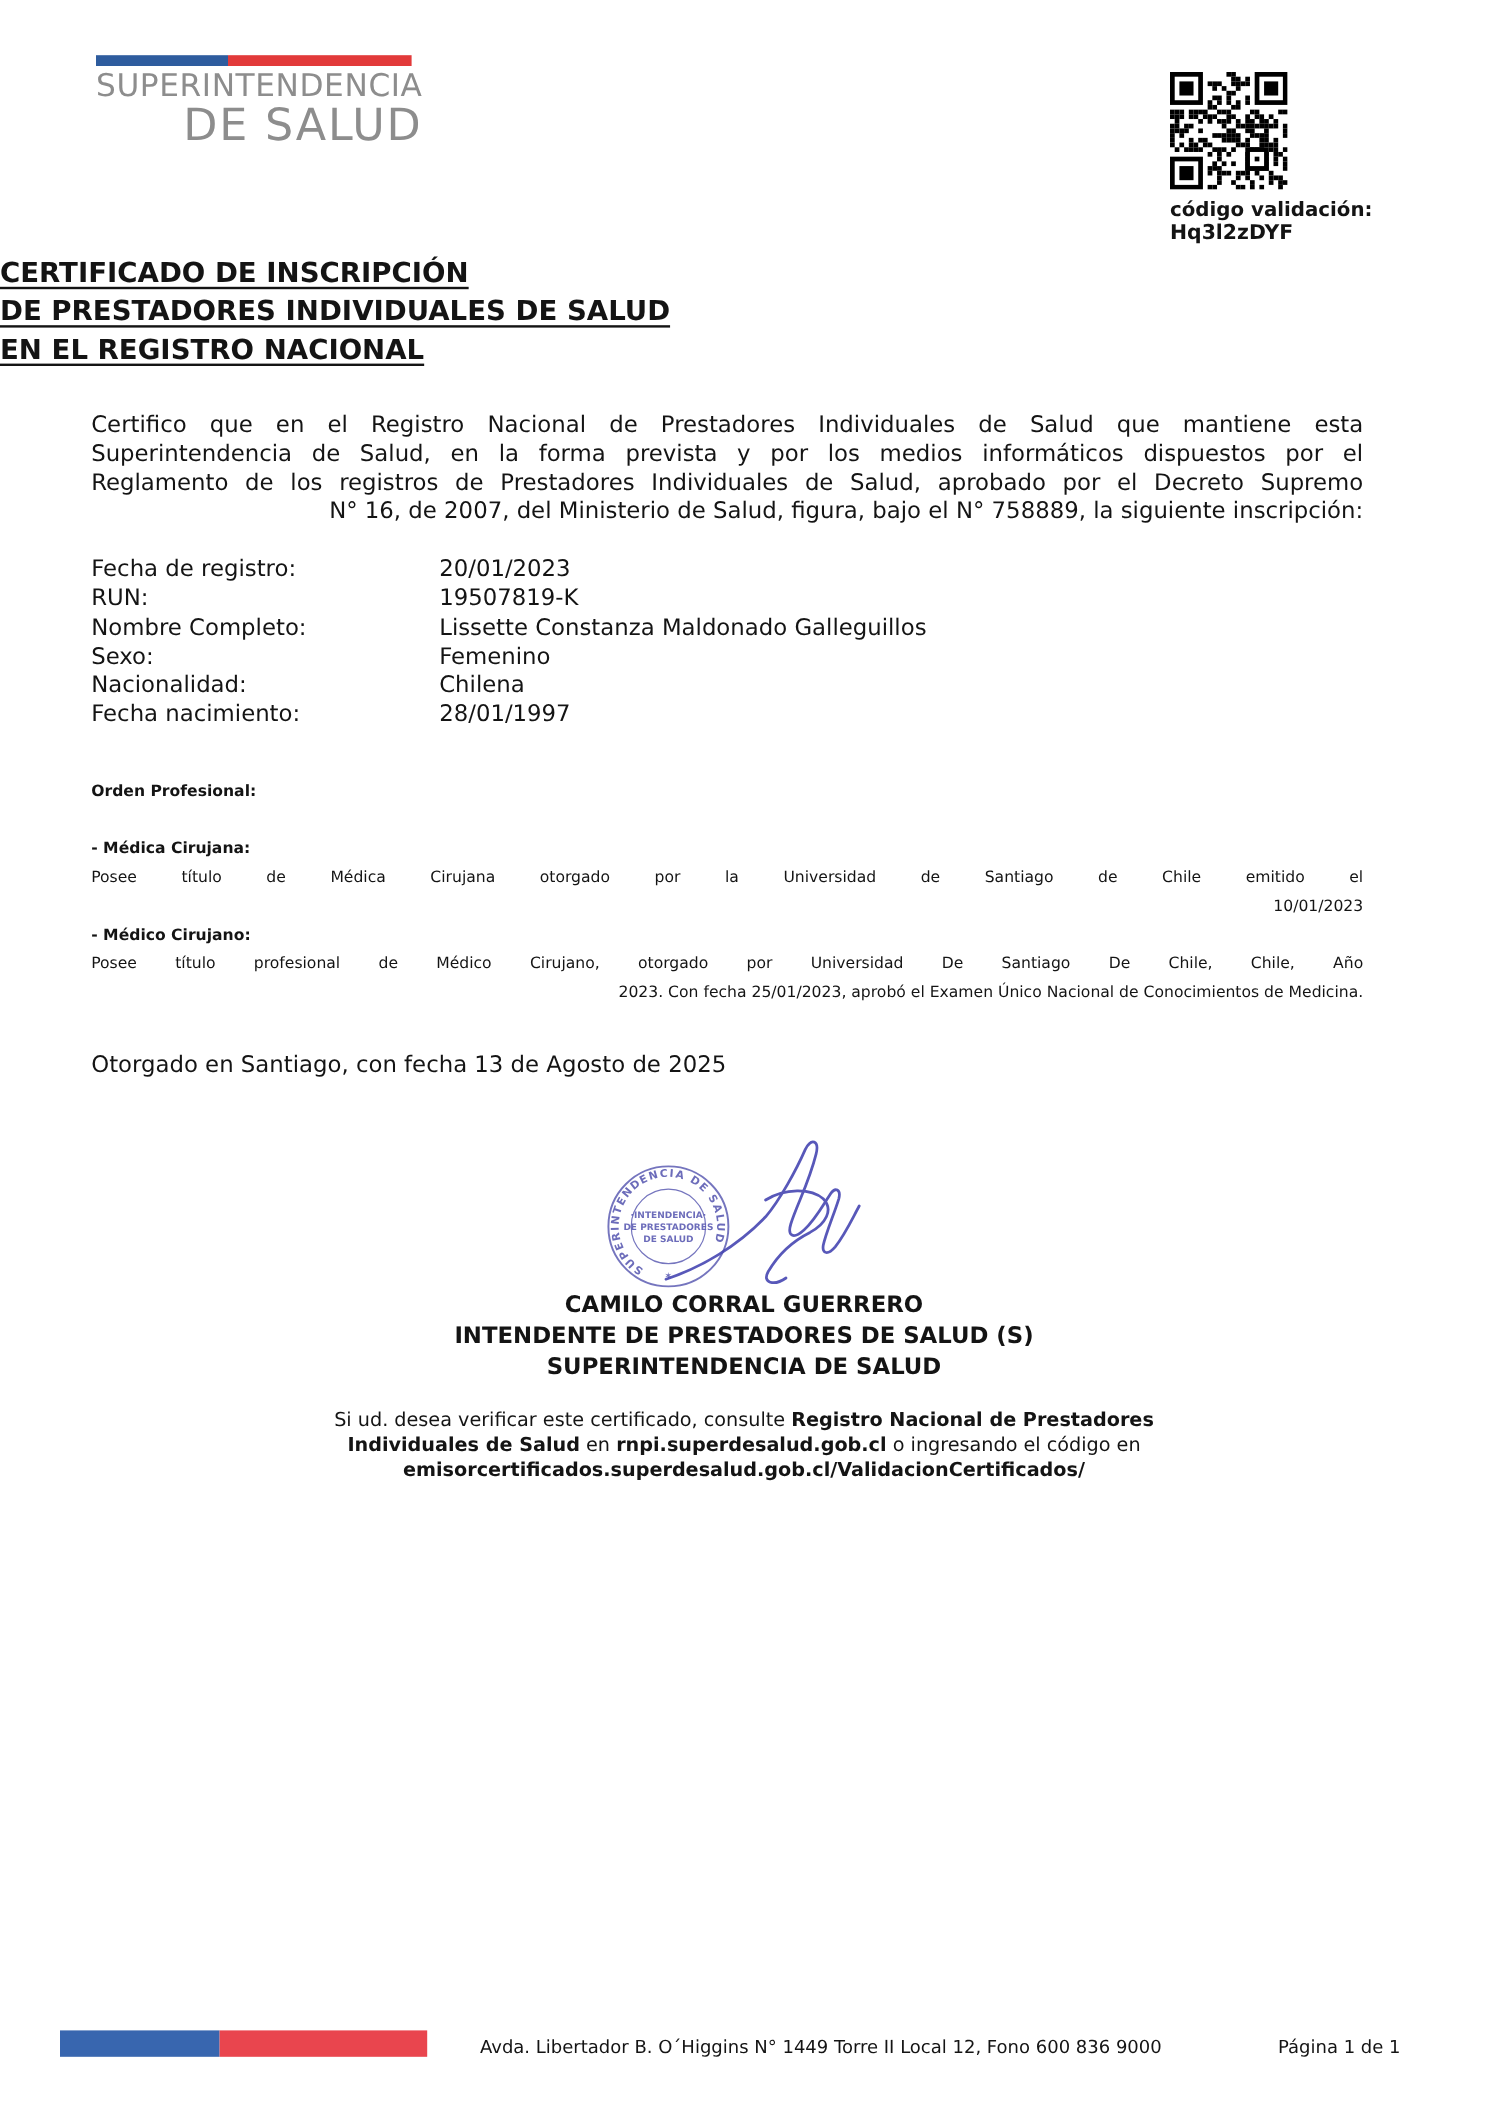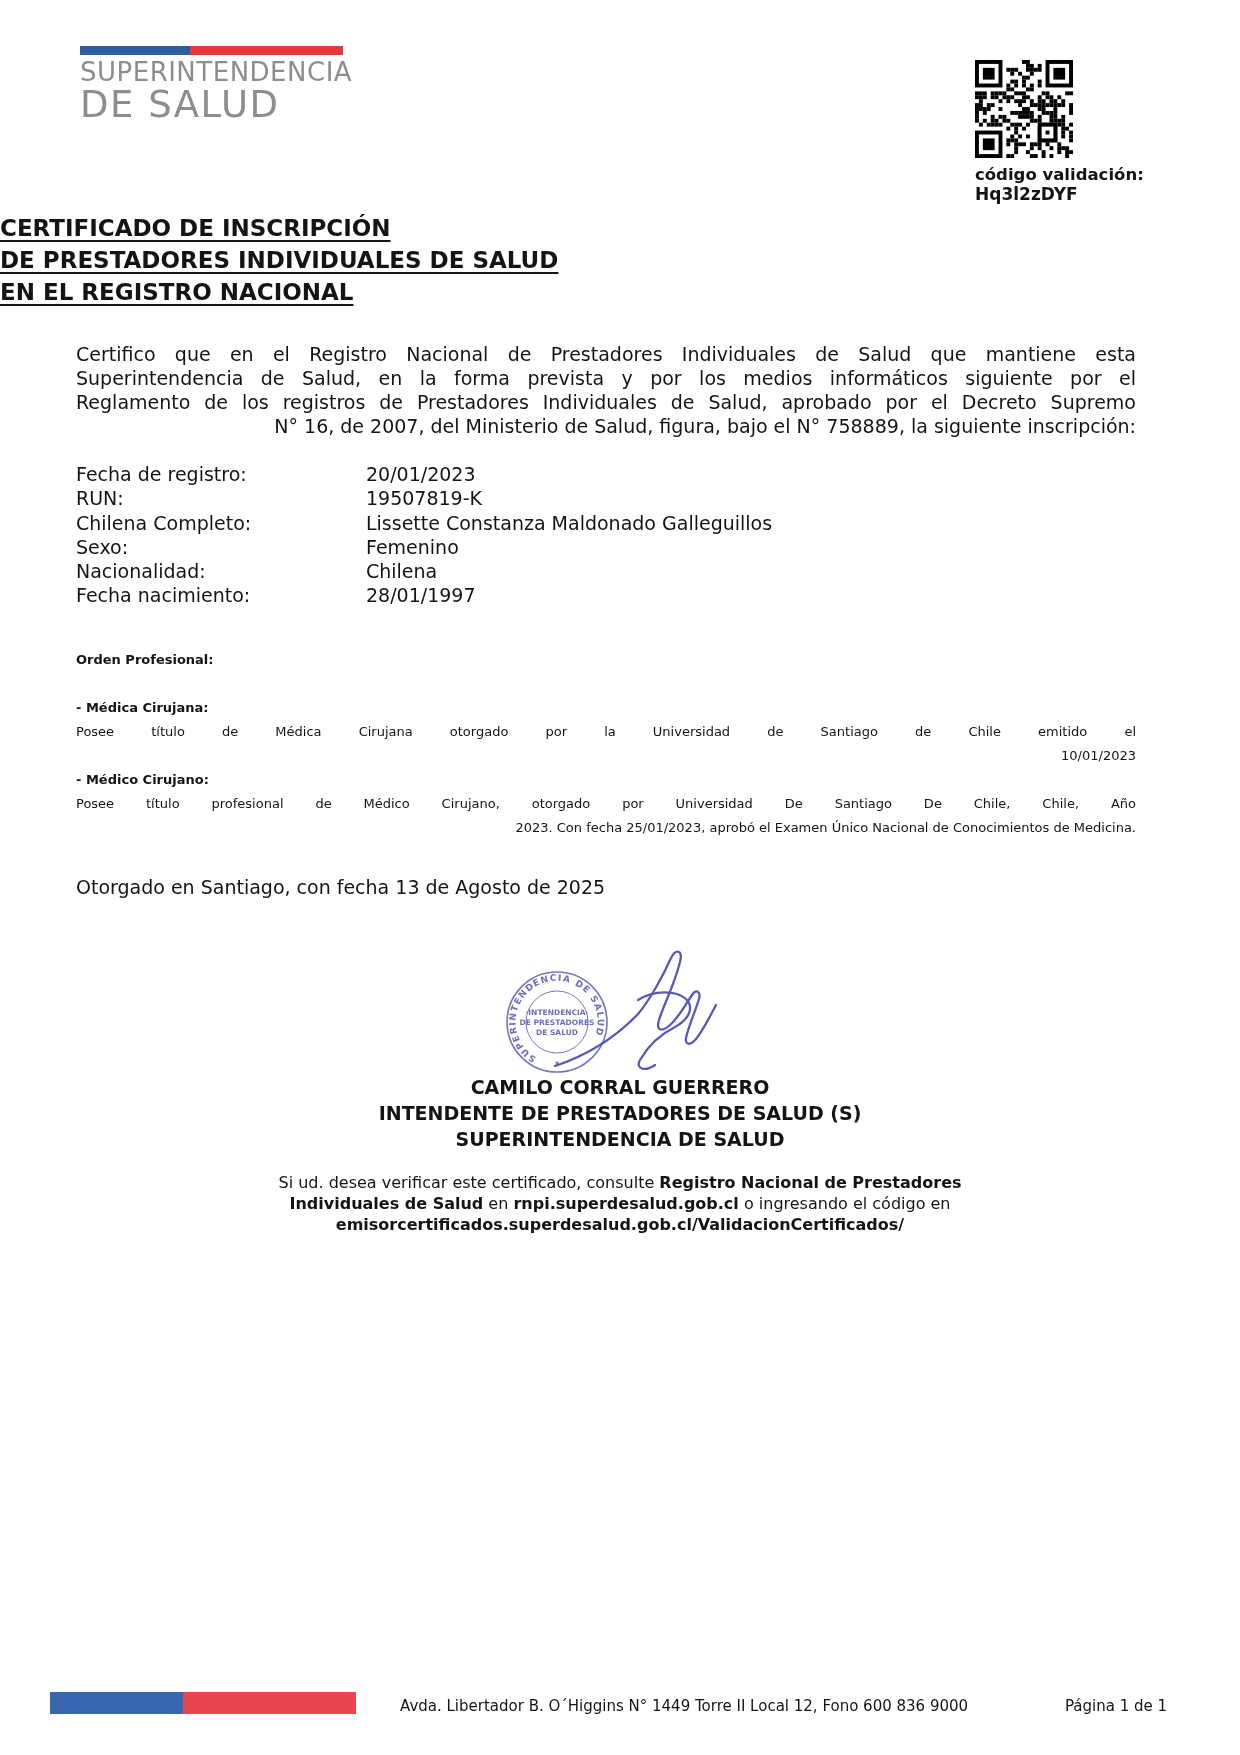--- a/index.html
+++ b/index.html
@@ -5,21 +5,21 @@
   html,body{margin:0;padding:0;background:#ffffff;}
   .page{
     position:relative;
     width:1240px;height:1755px;
     background:#ffffff;
     font-family:"DejaVu Sans","Liberation Sans",sans-serif;
     color:#141414;
     overflow:hidden;
   }
   
-  .logo{position:absolute;left:80px;top:46px;}
+  .logo{position:absolute;left:80px;top:46px;text-align:right;}
   .logo-bar{width:263px;height:9px;display:flex;}
   .logo-bar .b{width:110px;height:9px;background:#2e5c9e;}
   .logo-bar .r{width:153px;height:9px;background:#e23a3a;}
   .logo-l1{margin-top:4px;font-size:26px;letter-spacing:0.5px;color:#8d8d8d;line-height:1.05;}
   .logo-l2{font-size:37px;letter-spacing:1.5px;color:#8d8d8d;line-height:1.05;}
   
   .qr-block{position:absolute;left:975px;top:60px;width:220px;display:flex;flex-direction:column;align-items:flex-start;}
   .qr-box{width:98px;height:98px;}
   .qr-box svg{display:block;width:98px;height:98px;}
   .val-label{margin-top:7px;font-weight:bold;font-size:16.5px;white-space:nowrap;}
@@ -303,36 +303,36 @@
   </div>
 
   <div class="doc-title">
     <span><u>CERTIFICADO DE INSCRIPCIÓN</u></span>
     <span><u>DE PRESTADORES INDIVIDUALES DE SALUD</u></span>
     <span><u>EN EL REGISTRO NACIONAL</u></span>
   </div>
 
   <div class="intro">
     <div class="jline">Certifico que en el Registro Nacional de Prestadores Individuales de Salud que mantiene esta</div>
-    <div class="jline">Superintendencia de Salud, en la forma prevista y por los medios informáticos siguiente por el</div>
+    <div class="jline">Superintendencia de Salud, en la forma prevista y por los medios informáticos dispuestos por el</div>
     <div class="jline">Reglamento de los registros de Prestadores Individuales de Salud, aprobado por el Decreto Supremo</div>
     <div class="lline">N° 16, de 2007, del Ministerio de Salud, figura, bajo el N° 758889, la siguiente inscripción:</div>
   </div>
 
   <div class="fields">
     <div class="frow">
         <div class="flabel">Fecha de registro:</div>
         <div class="fvalue">20/01/2023</div>
       </div>
     <div class="frow">
         <div class="flabel">RUN:</div>
         <div class="fvalue">19507819-K</div>
       </div>
     <div class="frow">
-        <div class="flabel">Chilena Completo:</div>
+        <div class="flabel">Nombre Completo:</div>
         <div class="fvalue">Lissette Constanza Maldonado Galleguillos</div>
       </div>
     <div class="frow">
         <div class="flabel">Sexo:</div>
         <div class="fvalue">Femenino</div>
       </div>
     <div class="frow">
         <div class="flabel">Nacionalidad:</div>
         <div class="fvalue">Chilena</div>
       </div>

